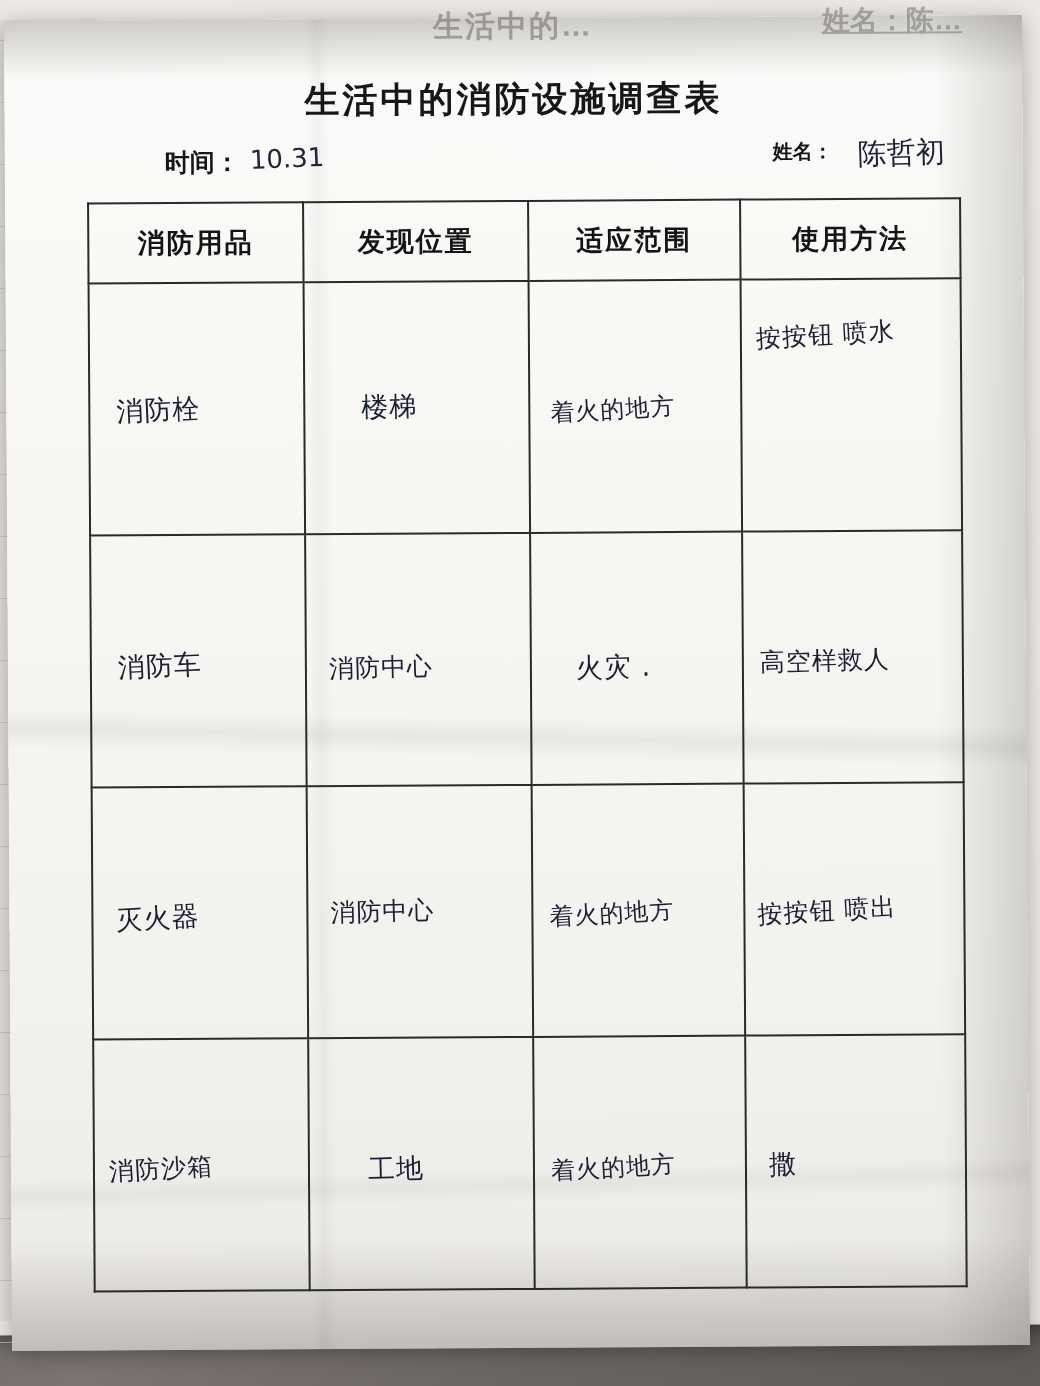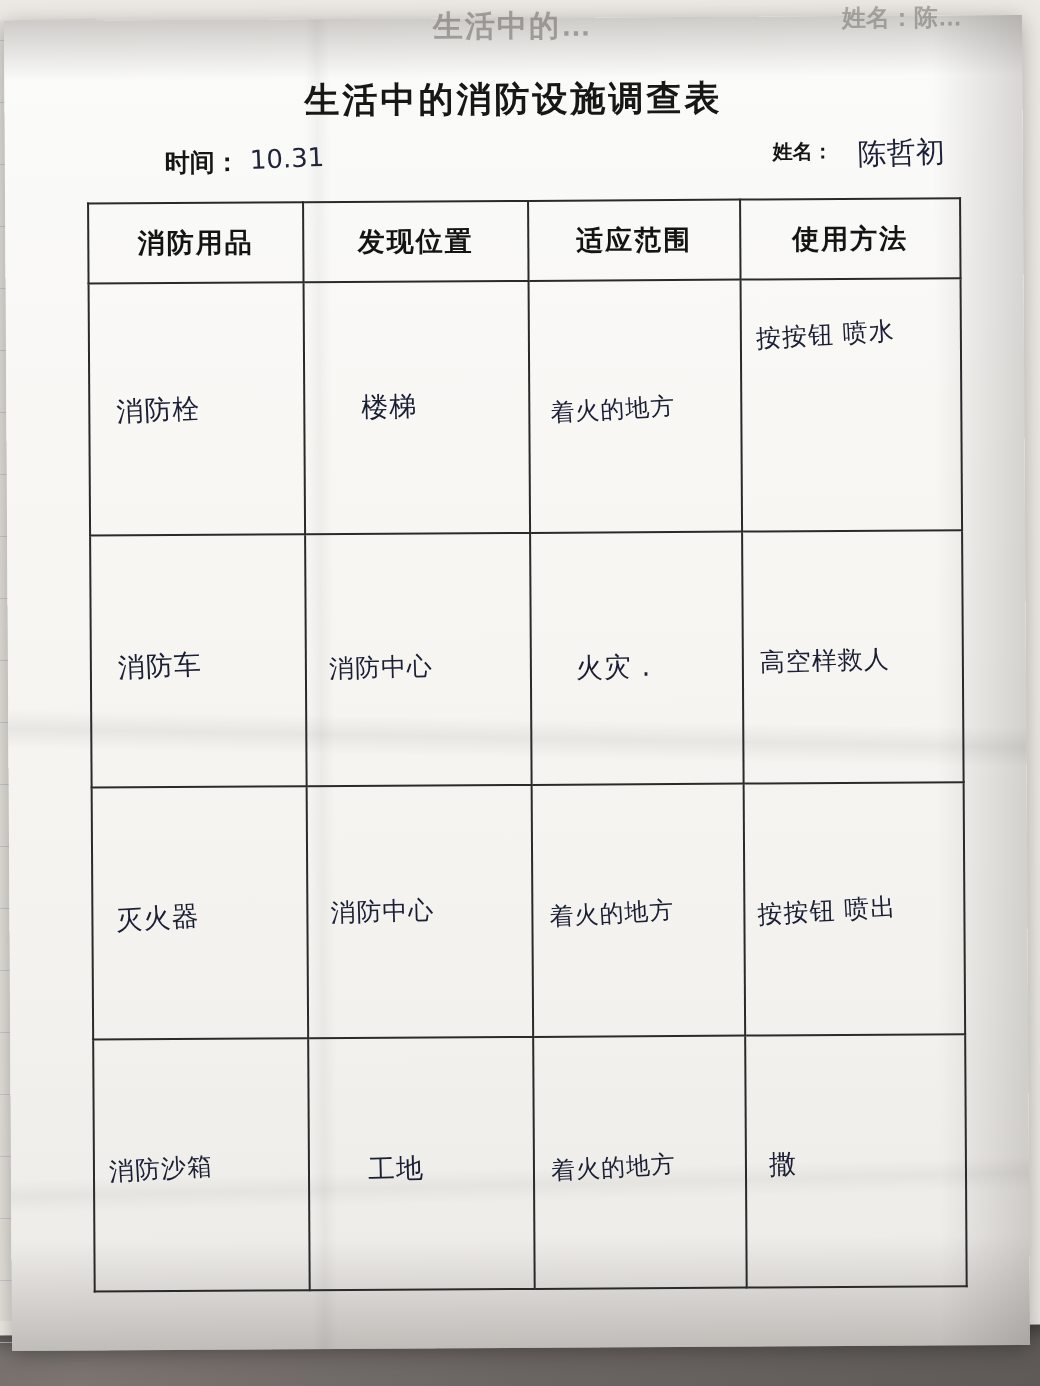--- a/index.html
+++ b/index.html
@@ -115,22 +115,23 @@
     letter-spacing: 2px;
     white-space: nowrap;
     overflow: hidden;
   }
   .ghost-name {
     position:absolute;
     top: -14px;
     right: 60px;
     color:#6d6a66;
     opacity:.5;
-    font-size: 24px;
-    font-weight: bold;
+    font-size: 28px;
+    font-weight: bold;
+    text-decoration: underline;
   }
 
   
   .doc {
     position: absolute;
     left: 0; top: 0;
     width: 1018px;
     height: 1330px;
     color: #1a1a1a;
   }

